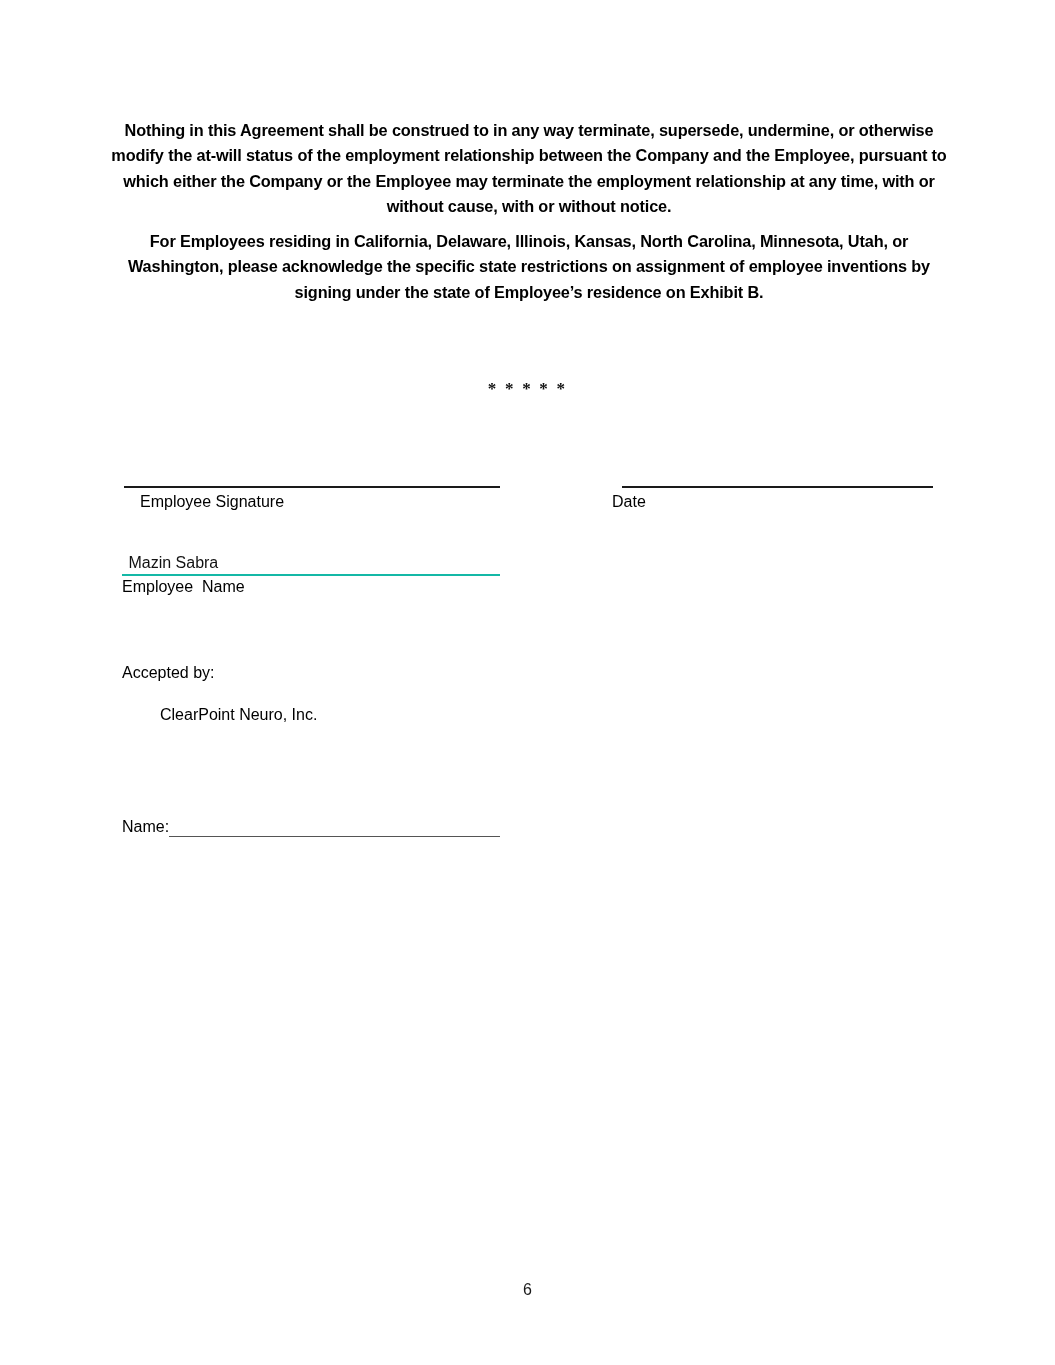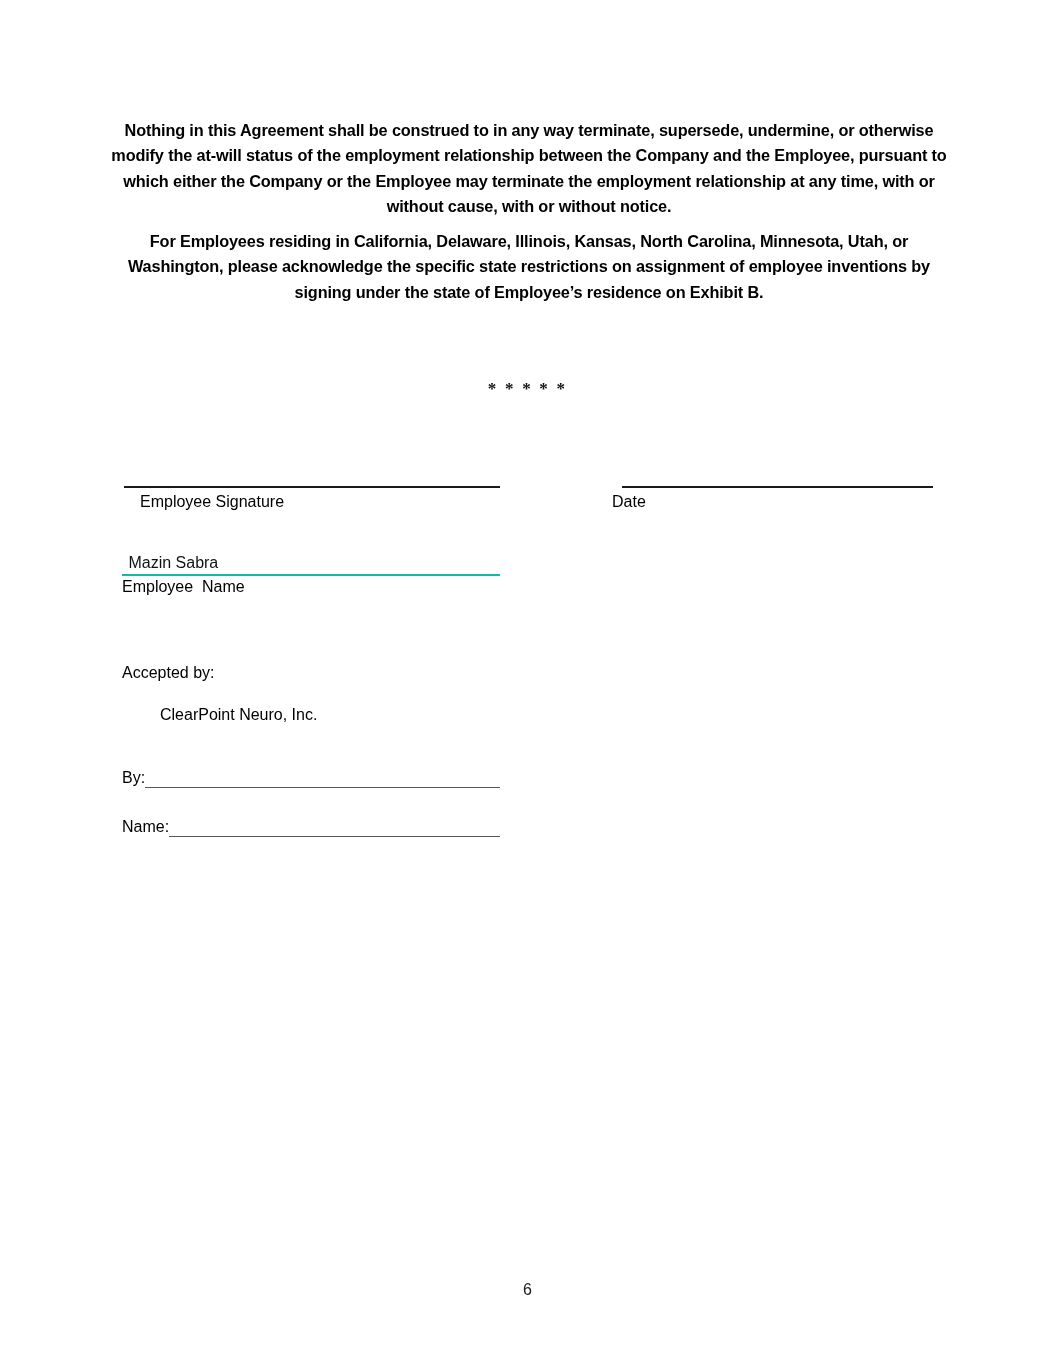--- a/index.html
+++ b/index.html
@@ -168,24 +168,20 @@
 
   <div id="name-filled-wrap">
     <span id="name-filled-value"> Mazin Sabra</span>
   </div>
   <div class="sig-label" id="name-filled-label">Employee  Name</div>
 
   <div class="plain-text" id="accepted-by-text">Accepted by:</div>
 
   <div class="plain-text" id="company-name-text">ClearPoint Neuro, Inc.</div>
 
-  <div class="field-row" id="field-by">
-    <span class="field-label">By:</span>
-    <span class="field-rule"></span>
-  </div>
 
   <div class="field-row" id="field-name">
     <span class="field-label">Name:</span>
     <span class="field-rule"></span>
   </div>
 
 
   <div class="page-number">6</div>
 
 </div>

